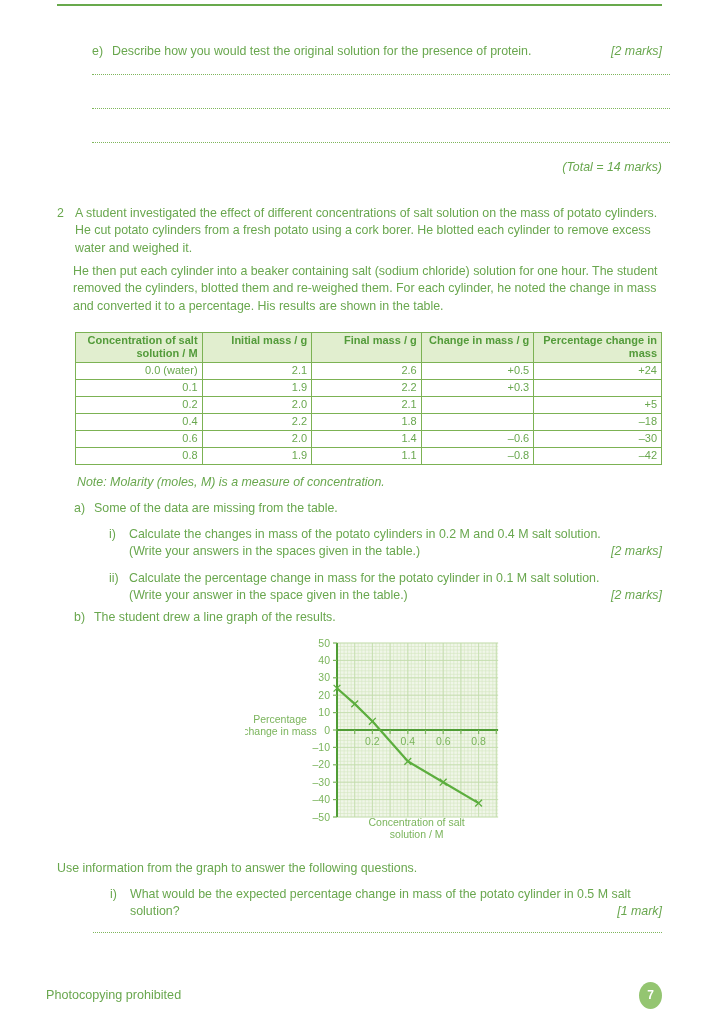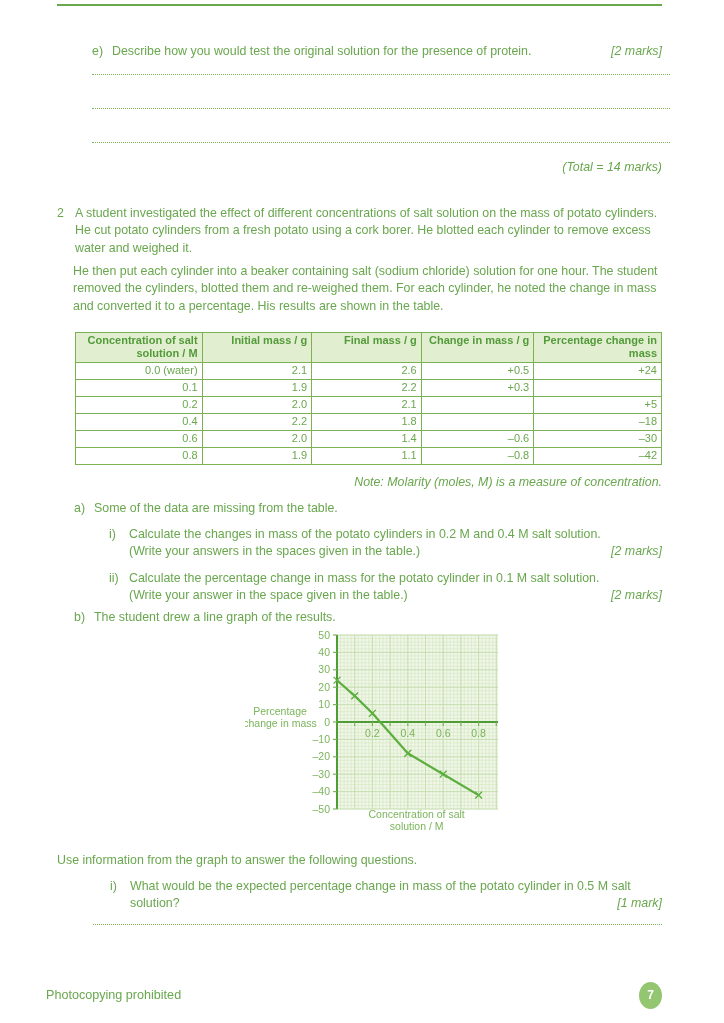--- a/index.html
+++ b/index.html
@@ -25,25 +25,25 @@
   .ans-line{margin-left:35px;margin-right:-8px;}
   .ans-1{margin-top:14px;} .ans-2{margin-top:33px;} .ans-3{margin-top:33px;}
   .total-line{margin-top:16px;text-align:right;font-style:italic;}
   .q2{margin-top:28px;}
   .para2{margin-top:6px;margin-left:16px;}
   table{border-collapse:collapse;margin-top:17px;margin-left:18px;width:587px;
         font-size:11px;line-height:13px;}
   th,td{border:1px solid var(--table_border);padding:1px 4px 2px 4px;text-align:right;
         font-weight:normal;vertical-align:top;}
   th{background:var(--table_header_bg);color:var(--dark_green);font-weight:bold;}
-  .note{margin-top:9px;margin-left:6px;font-style:italic;text-align:right;}
+  .note{margin-top:9px;margin-left:20px;font-style:italic;}
   .part-a{margin-top:8px;margin-left:17px;}
   .sub-item{margin-top:9px;margin-left:52px;}
   .part-b{margin-top:4px;margin-left:17px;}
-  .graph-row{position:relative;height:218px;margin-top:0;}
+  .graph-row{position:relative;height:218px;margin-top:8px;}
   .graph-svg{position:absolute;left:188px;top:0;}
   .use-info{margin-top:8px;}
   .bottom-item{margin-top:8px;margin-left:53px;}
   .bottom-dotted{margin-top:12px;margin-left:36px;}
   .footer-left{position:absolute;left:46px;top:987px;font-size:12.6px;}
   .page-badge{position:absolute;left:639px;top:982px;width:23px;height:27px;
     background:var(--badge_green);border-radius:50%;color:#ffffff;font-weight:bold;
     font-size:12px;display:flex;align-items:center;justify-content:center;}
 </style>
 </head>

